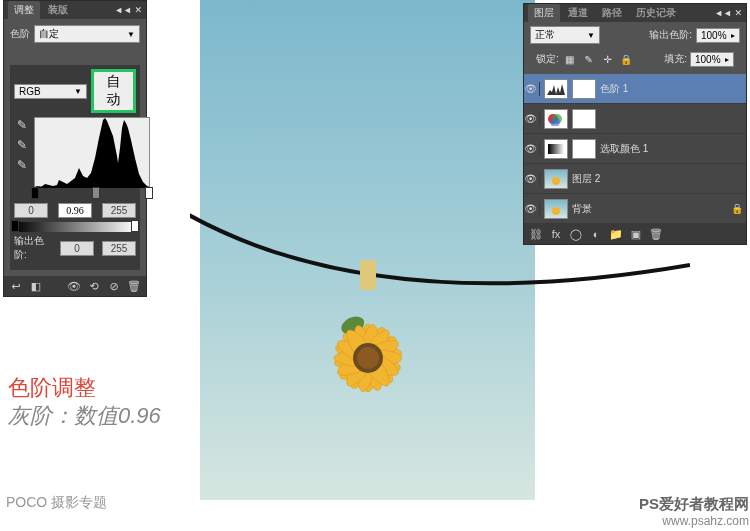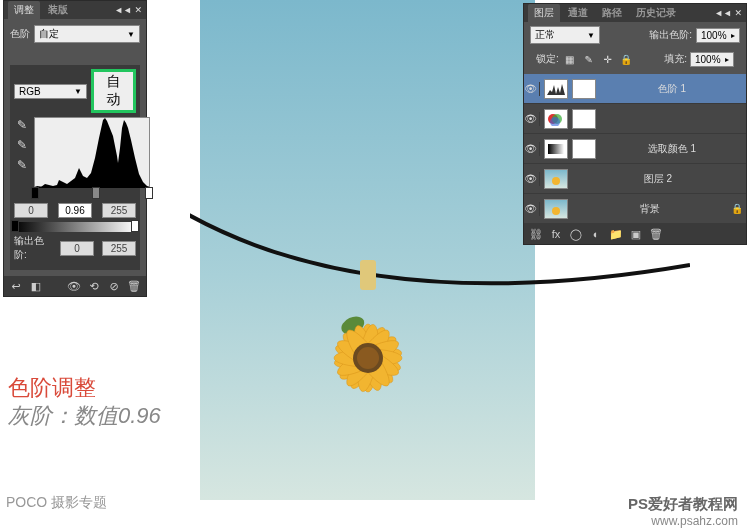--- a/index.html
+++ b/index.html
@@ -6,37 +6,37 @@
 body { width: 750px; height: 531px; background: #fff; position: relative; overflow: hidden; }
 .canvas { position: absolute; left: 200px; top: 0; width: 335px; height: 500px; background: linear-gradient(180deg, #7cb8cc 0%, #a8d0d8 55%, #d6e6e0 100%); }
 .wire { position: absolute; width: 500px; height: 140px; left: -10px; top: 200px; }
 .flower { position: absolute; left: 50%; top: 260px; transform: translateX(-50%); display:flex; flex-direction:column; align-items:center; }
 .clip { width: 16px; height: 30px; background: #e0c87a; border-radius: 3px; margin-bottom:-4px; z-index:2; position:relative; }
 .flower svg { display:block; }
 .annotation { position: absolute; left: 8px; bottom: 100px; font-size: 22px; line-height: 1.3; }
 .annotation .line1 { color: #d94a3a; }
 .annotation .line2 { color: #888; font-style: italic; }
 .watermark-left { position: absolute; left: 3px; bottom: 18px; font-size: 14px; color: #999; background: rgba(255,255,255,0.5); padding: 1px 3px; }
-.watermark-right { position: absolute; right: 12px; bottom: 3px; text-align: right; font-size: 12px; color: #888; }
+.watermark-right { position: absolute; right: 1px; bottom: 3px; text-align: right; font-size: 12px; color: #888; }
 .watermark-right .big { font-size: 15px; color: #666; font-weight: bold; }
 
 .panel { position: absolute; background: #535353; border: 1px solid #2a2a2a; color: #ddd; font-size: 10px; }
 .panel-header { background: #3a3a3a; height: 18px; display: flex; align-items: center; padding: 0 4px; gap: 2px; }
 .tab { background: #535353; padding: 2px 6px; border-radius: 2px 2px 0 0; font-size: 10px; cursor: pointer; }
 .tab.inactive { background: transparent; color: #999; font-weight: bold; }
 .collapse { margin-left: auto; cursor: pointer; font-size: 9px; }
 .panel-body { padding: 6px; }
 
 
 .adj-panel { left: 3px; top: 0; width: 144px; }
 .row { display: flex; align-items: center; gap: 4px; margin-bottom: 4px; }
 .select { background: #eee; color: #000; border: 1px solid #888; padding: 1px 4px; font-size: 10px; display: flex; align-items: center; justify-content: space-between; cursor: pointer; }
 .select .arrow { font-size: 8px; }
 .btn { background: #eee; color: #000; border: 3px solid #22c55e; padding: 1px 6px; font-size: 14px; cursor: pointer; }
-.input-num { width: 34px; background: #fff; color: #000; border: 1px solid #888; padding: 1px 2px; font-size: 10px; text-align: center; }
+.input-num { width: 34px; background: #fff; color: #000; border: 1px solid #888; padding: 1px 2px; font-size: 10px; text-align: center; font-family: Liberation Serif, serif; }
 .input-read { width: 34px; background: #ddd; color: #444; border: 1px solid #888; padding: 1px 2px; font-size: 10px; text-align: center; }
 .histogram { width: 116px; height: 70px; background: #eee; border: 1px solid #888; position: relative; }
 .eyedroppers { display: flex; flex-direction: column; gap: 4px; }
 .eyedrop { width: 16px; height: 16px; display:flex; align-items:center; justify-content:center; cursor:pointer; font-size:12px; }
 .slider-track { height: 10px; background: linear-gradient(90deg, #000, #888, #fff); position: relative; margin: 2px 0; }
 .slider-track.out { background: linear-gradient(90deg, #000, #fff); }
 .handle { position: absolute; top: -2px; width: 8px; height: 12px; background: #888; border: 1px solid #333; cursor: pointer; }
 .panel-footer { background: #3a3a3a; height: 20px; display: flex; align-items: center; gap: 4px; padding: 0 4px; }
 .icon-btn { width: 16px; height: 16px; display:flex; align-items:center; justify-content:center; cursor:pointer; color:#ccc; font-size:11px; }
 
@@ -44,21 +44,21 @@
 .layers-panel { right: 3px; top: 3px; width: 224px; }
 .layer-controls { padding: 4px 6px; }
 .layer-list { background: #464646; max-height: 200px; }
 .layer-row { display: flex; align-items: center; height: 30px; border-bottom: 1px solid #3a3a3a; padding: 0 2px; gap: 4px; }
 .layer-row.selected { background: #5a7fb0; }
 .vis { width: 14px; height: 14px; display:flex; align-items:center; justify-content:center; cursor:pointer; border-right: 1px solid #3a3a3a; padding-right:4px; }
 .thumb { width: 24px; height: 20px; background: #ddd; border: 1px solid #888; display:flex; align-items:center; justify-content:center; font-size:8px; color:#333; }
 .thumb.adj { background: #fff; }
 .thumb.mask { background: #fff; }
 .thumb.img { background: linear-gradient(180deg, #7cb8cc, #d6e6e0); }
-.layer-name { flex: 1; font-size: 10px; text-align: center; }
+.layer-name { flex: 1; font-size: 10px; }
 .lock-icon { font-size: 10px; color: #ccc; }
 .lock-row { display:flex; align-items:center; gap:3px; padding:3px 6px; font-size:10px; }
 .lock-btn { width:16px; height:16px; display:flex; align-items:center; justify-content:center; cursor:pointer; }
 </style>
 </head>
 <body>
 
 <div class="canvas">
   <svg class="wire" viewBox="0 0 500 140">
     <path d="M -10 10 Q 180 120 500 65" stroke="#111" stroke-width="4" fill="none"></path>

